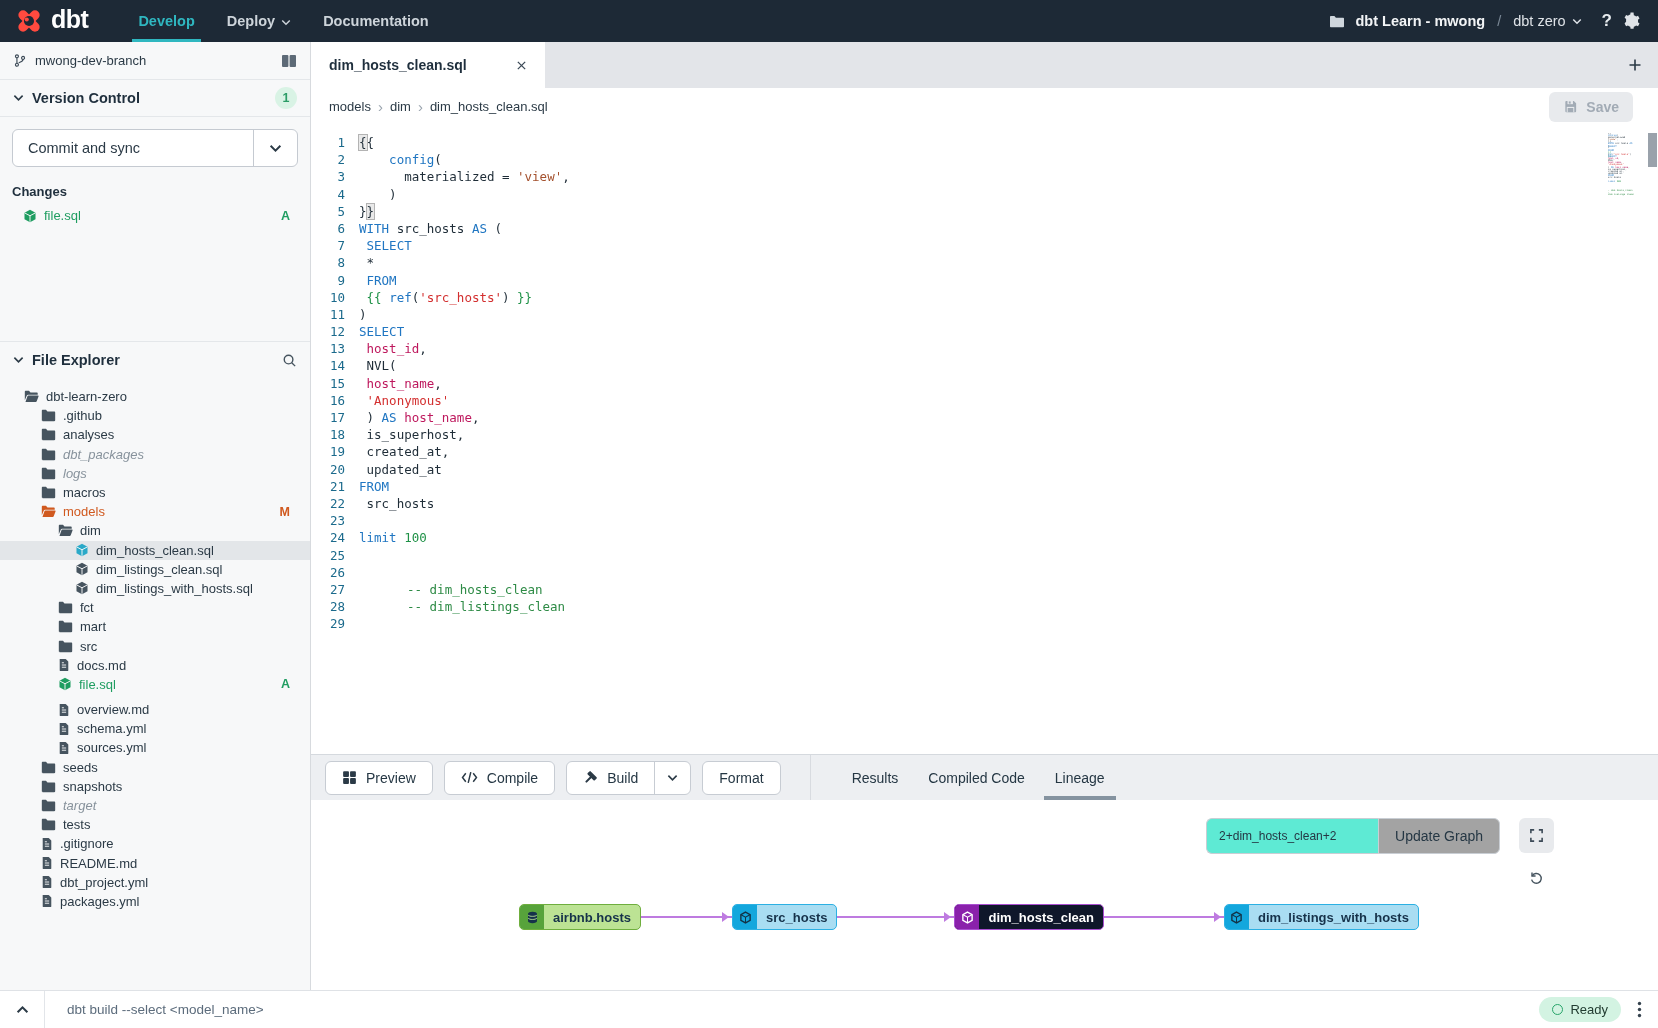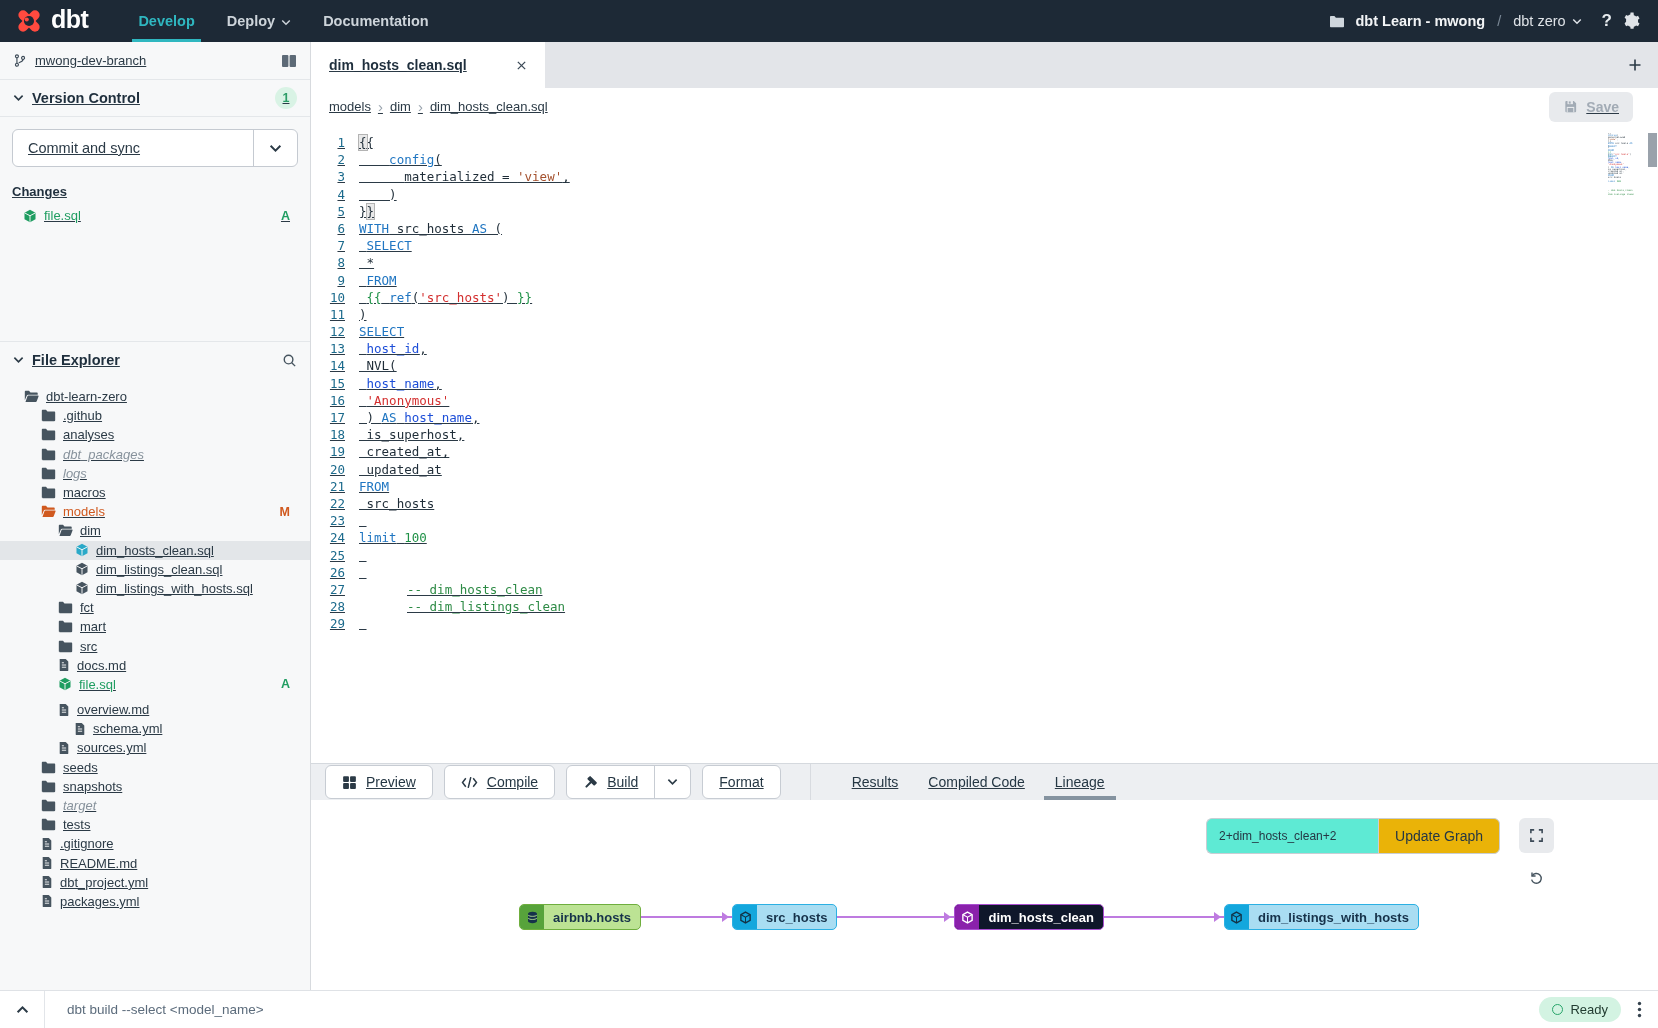--- a/index.html
+++ b/index.html
@@ -21,21 +21,21 @@
   .nav-item .icon svg { width:10px; height:7px; }
   .nav-right { margin-left:auto; display:flex; align-items:center; gap:10px; margin-right:18px; font-size:14.5px;}
   .nav-right .icon svg { display:block; }
   .proj-name { font-weight:700; color:#f2f4f6; }
   .nav-sep { color:#7c8a98; padding:0 2px; }
   .env-name { color:#dfe3e8; display:flex; align-items:center; gap:6px; cursor:pointer;}
   .help-q { font-size:17px; font-weight:700; color:#e8ecef; margin-left:10px; cursor:pointer;}
   .gear-btn { color:#dfe3e8; cursor:pointer; display:flex; }
 
   
-  .body { display:flex; height:948px;text-decoration:underline; }
+  .body { display:flex; height:948px; }
   .sidebar { width:311px; background:#f7f8f9; border-right:1px solid #d7dade; flex:none; display:flex; flex-direction:column;}
   .branch-row { height:38px; display:flex; align-items:center; gap:8px; padding:0 13px;
                 border-bottom:1px solid #e4e7ea; }
   .branch-row .icon { color:#3c4a57; display:flex;}
   .branch-label { font-size:13px; color:#2b3a46; }
   .branch-row .right-ic { margin-left:auto; color:#5d6a77; display:flex; cursor:pointer;}
 
   .vc-header, .fx-header { height:37px; display:flex; align-items:center; gap:8px; padding:0 13px; }
   .vc-header { border-bottom:1px solid #e4e7ea; }
   .fx-header { border-top:1px solid #e4e7ea; }
@@ -85,52 +85,52 @@
               display:flex; align-items:center; gap:8px; padding:0 14px; color:#a2abb5;
               font-size:14px; font-weight:700; cursor:default;}
   .save-btn .icon { display:flex; }
 
   .editor { flex:1; position:relative; display:flex; padding-top:9px;
             font-family:"DejaVu Sans Mono", monospace; font-size:12.5px; line-height:17.2px; overflow:hidden;}
   .gutter { width:48px; flex:none; text-align:right; padding-right:14px; color:#1b6a8c; }
   .codebox { flex:1; white-space:pre; color:#1f2d38; }
   .cl { height:17.2px; }
   .tk-p { color:#1f2d38; } .tk-k { color:#2076c2; } .tk-s { color:#d32f2f; }
-  .tk-s2 { color:#a4512e; } .tk-j { color:#1e9146; } .tk-a { color:#1d4ed8; }
+  .tk-s2 { color:#a4512e; } .tk-j { color:#1e9146; } .tk-a { color:#be185d; }
   .tk-n { color:#1e9146; } .tk-c { color:#2e8b46;margin-left:48px; }
   .tk-m { color:#1f2d38; background:#e9e9e9; outline:1px solid #b3b3b3; }
   .minimap { position:absolute; right:24px; top:8px; width:26px; height:70px; overflow:hidden;
              font-size:2.4px; line-height:2.1px; pointer-events:auto;}
   .minimap .cl { height:2.1px; }
   .minimap .tk-m { outline:none; background:none;}
   .scroll-thumb { position:absolute; right:1px; top:8px; width:9px; height:34px; background:#9aa2ab; }
 
   
-  .btoolbar { height:37px; background:#edeff2; border-top:1px solid #d5d9de; display:flex;
+  .btoolbar { height:46px; background:#edeff2; border-top:1px solid #d5d9de; display:flex;
               align-items:center; padding-left:14px; flex:none; position:relative;}
   .tbtn { background:#fff; border:1px solid #c7ccd3; border-radius:6px; height:34px;
           display:flex; align-items:stretch; margin-right:11px; overflow:hidden; cursor:pointer;}
   .tbtn-main { display:flex; align-items:center; gap:9px; padding:0 16px; }
   .tbtn-label { font-size:14px; color:#253744; }
   .tbtn .icon { color:#2b3a46; display:flex; }
   .tbtn-chev { width:36px; border-left:1px solid #c7ccd3; display:flex; align-items:center;
                justify-content:center; color:#2b3a46; }
   .tab-divider { width:1px; align-self:stretch; background:#d8dbe0; margin:0 4px 0 18px; }
   .ptabs { display:flex; align-self:stretch; margin-left:22px; }
   .ptab { display:flex; align-items:center; padding:0 15px; font-size:14px; color:#253744;
           cursor:pointer; position:relative;}
   .ptab.active::after { content:""; position:absolute; left:4px; right:4px; bottom:0; height:4px; background:#8593a0;}
 
   
   .lineage { height:190px; background:#fff; position:relative; flex:none;}
   .lin-controls { position:absolute; top:18px; right:158px; display:flex; height:36px; }
   .lin-input { width:172px; border:1px solid #c9ced4; border-right:none; border-radius:6px 0 0 6px;
                padding:8px 12px; font-size:12px; color:#253744; outline:none; background:#5eead4;
                font-family:"Liberation Sans", sans-serif;}
-  .lin-update { border:1px solid #c9ced4; border-radius:0 6px 6px 0; background:#eab308; padding:0 16px;
+  .lin-update { border:1px solid #c9ced4; border-radius:0 6px 6px 0; background:#a3a3a3; padding:0 16px;
                 font-size:14px; color:#253744; cursor:pointer; font-family:"Liberation Sans", sans-serif;}
   .sq-btn { position:absolute; width:35px; height:35px; background:#e8eaed; border-radius:6px;
             display:flex; align-items:center; justify-content:center; color:#3c4a57; cursor:pointer;}
   .expand-btn { top:18px; right:104px; }
   .reset-btn { top:60px; right:104px; background:#fff; color:#46545f;}
   .graph { position:absolute; left:208px; top:104px; display:flex; align-items:center; }
   .lnode { height:26px; border:1.6px solid; border-radius:5px; display:flex; align-items:stretch;
            overflow:hidden; cursor:pointer; }
   .lnode-ic { width:24px; display:flex; align-items:center; justify-content:center; flex:none;}
   .lnode-label { display:flex; align-items:center; padding:0 9px; font-size:13px; font-weight:700; white-space:nowrap;}
@@ -416,21 +416,21 @@
           </div>
           <div class="tree-row" style="padding-left: 58px; margin-top: 6px;">
             <span class="icon">
               <svg width="12" height="14" viewBox="0 0 14 16" fill="currentColor">
                 <path d="M2 1.5c0-.28.22-.5.5-.5H9l3 3v10.5c0 .28-.22.5-.5.5h-9a.5.5 0 01-.5-.5V1.5z"></path>
                 <path stroke="#f7f8f9" stroke-width="1.1" fill="none" d="M4.5 8h5M4.5 10.6h5M4.5 5.4h2.4"></path>
               </svg>
             </span>
             <span class="tree-label">overview.md</span>
           </div>
-          <div class="tree-row" style="padding-left: 58px; margin-left: 16px;">
+          <div class="tree-row" style="padding-left: 58px;">
             <span class="icon">
               <svg width="12" height="14" viewBox="0 0 14 16" fill="currentColor">
                 <path d="M2 1.5c0-.28.22-.5.5-.5H9l3 3v10.5c0 .28-.22.5-.5.5h-9a.5.5 0 01-.5-.5V1.5z"></path>
                 <path stroke="#f7f8f9" stroke-width="1.1" fill="none" d="M4.5 8h5M4.5 10.6h5M4.5 5.4h2.4"></path>
               </svg>
             </span>
             <span class="tree-label">schema.yml</span>
           </div>
           <div class="tree-row" style="padding-left: 58px;">
             <span class="icon">

